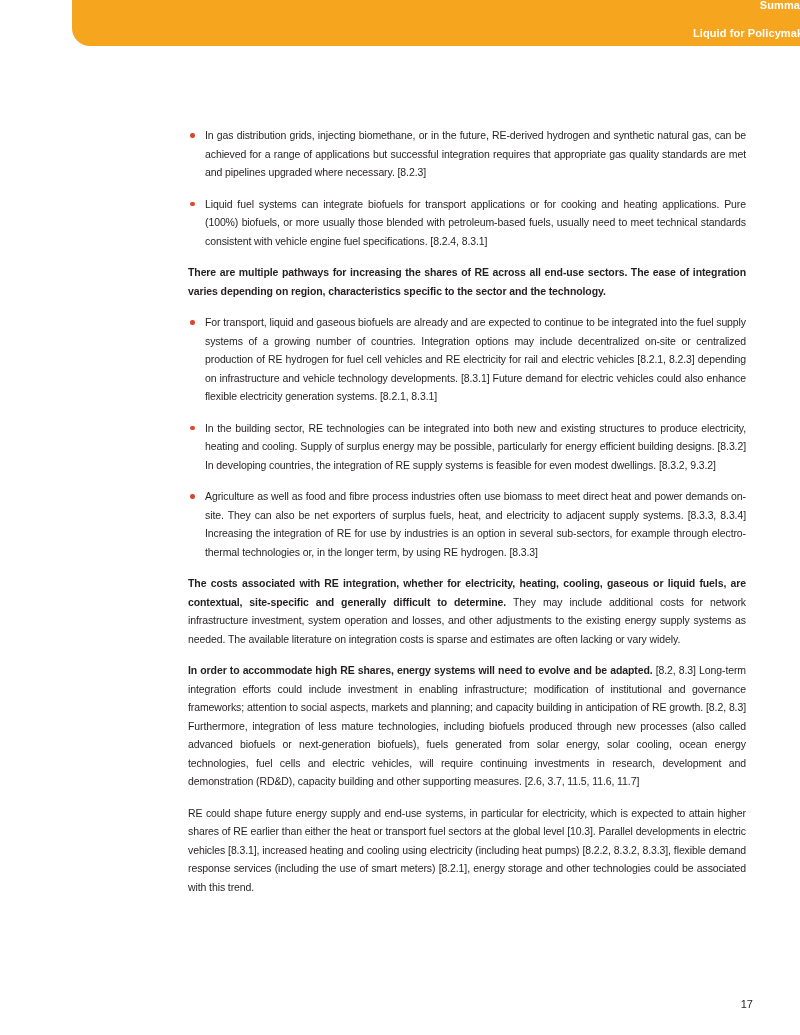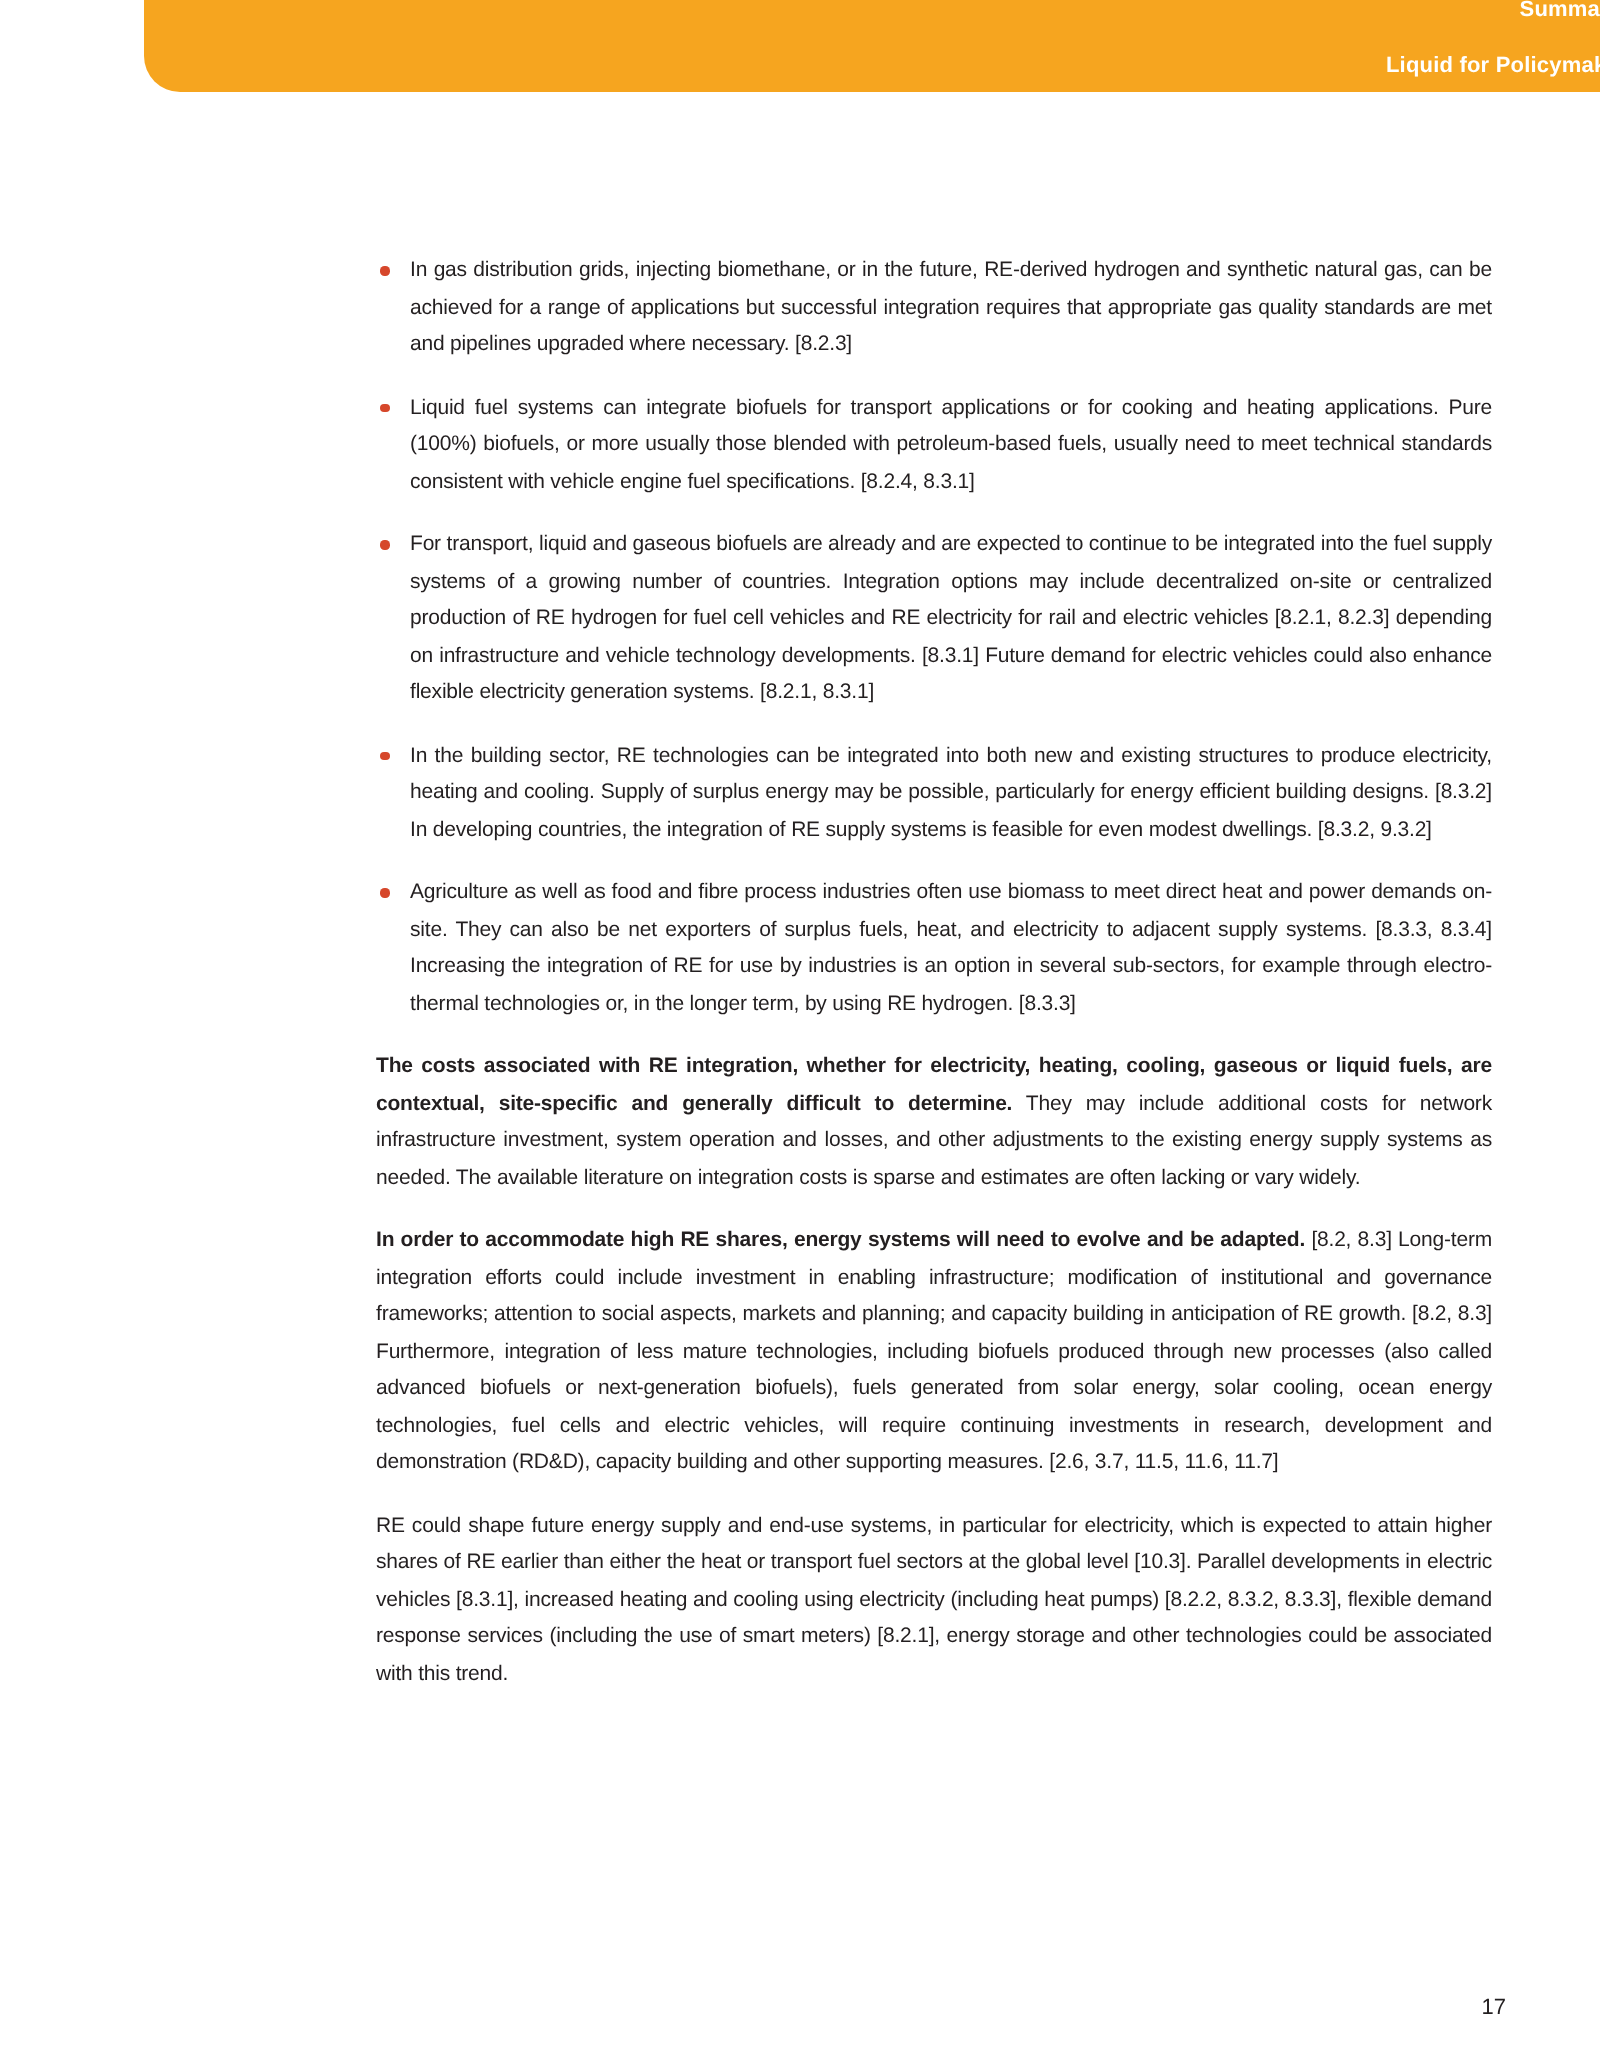--- a/index.html
+++ b/index.html
@@ -85,20 +85,21 @@
 <body>
 
 <div class="header-bar">
   <span class="hlabel">Summaries</span>
   <span class="hlabel">Liquid for Policymakers</span>
 </div>
 
 <div class="content">
     <div class="block bullet"><span class="bullet-dot"></span><span class="">In </span><span class="seg-i">gas distribution grids</span><span class="">, injecting biomethane, or in the future, RE-derived hydrogen and synthetic natural gas, can be achieved for a range of applications but successful integration requires that appropriate gas quality standards are met and pipelines upgraded where necessary. [8.2.3]</span></div>
     <div class="block bullet"><span class="bullet-dot"></span><span class="seg-i">Liquid fuel systems</span><span class=""> can integrate biofuels for transport applications or for cooking and heating applications. Pure (100%) biofuels, or more usually those blended with petroleum-based fuels, usually need to meet technical standards consistent with vehicle engine fuel specifications. [8.2.4, 8.3.1]</span></div>
+    <div class="block para"><span class="seg-b ">There are multiple pathways for increasing the shares of RE across all end-use sectors. The ease of integration varies depending on region, characteristics specific to the sector and the technology.</span></div>
     <div class="block bullet"><span class="bullet-dot"></span><span class="">For </span><span class="seg-i">transport</span><span class="">, liquid and gaseous biofuels are already and are expected to continue to be integrated into the fuel supply systems of a growing number of countries. Integration options may include decentralized on-site or centralized production of RE hydrogen for fuel cell vehicles and RE electricity for rail and electric vehicles [8.2.1, 8.2.3] depending on infrastructure and vehicle technology developments. [8.3.1] Future demand for electric vehicles could also enhance flexible electricity generation systems. [8.2.1, 8.3.1]</span></div>
     <div class="block bullet"><span class="bullet-dot"></span><span class="">In the </span><span class="seg-i">building</span><span class=""> sector, RE technologies can be integrated into both new and existing structures to produce electricity, heating and cooling. Supply of surplus energy may be possible, particularly for energy efficient building designs. [8.3.2] In developing countries, the integration of RE supply systems is feasible for even modest dwellings. [8.3.2, 9.3.2]</span></div>
     <div class="block bullet"><span class="bullet-dot"></span><span class="">Agriculture as well as food and fibre process </span><span class="seg-i">industries</span><span class=""> often use biomass to meet direct heat and power demands on-site. They can also be net exporters of surplus fuels, heat, and electricity to adjacent supply systems. [8.3.3, 8.3.4] Increasing the integration of RE for use by industries is an option in several sub-sectors, for example through electro-thermal technologies or, in the longer term, by using RE hydrogen. [8.3.3]</span></div>
     <div class="block para"><span class="seg-b ">The costs associated with RE integration, whether for electricity, heating, cooling, gaseous or liquid fuels, are contextual, site-specific and generally difficult to determine.</span><span class=""> They may include additional costs for network infrastructure investment, system operation and losses, and other adjustments to the existing energy supply systems as needed. The available literature on integration costs is sparse and estimates are often lacking or vary widely.</span></div>
     <div class="block para"><span class="seg-b ">In order to accommodate high RE shares, energy systems will need to evolve and be adapted.</span><span class=""> [8.2, 8.3] Long-term integration efforts could include investment in enabling infrastructure; modification of institutional and governance frameworks; attention to social aspects, markets and planning; and capacity building in anticipation of RE growth. [8.2, 8.3] Furthermore, integration of less mature technologies, including biofuels produced through new processes (also called advanced biofuels or next-generation biofuels), fuels generated from solar energy, solar cooling, ocean energy technologies, fuel cells and electric vehicles, will require continuing investments in research, development and demonstration (RD&amp;D), capacity building and other supporting measures. [2.6, 3.7, 11.5, 11.6, 11.7]</span></div>
     <div class="block para"><span class="">RE could shape future energy supply and end-use systems, in particular for electricity, which is expected to attain higher shares of RE earlier than either the heat or transport fuel sectors at the global level [10.3]. Parallel developments in electric vehicles [8.3.1], increased heating and cooling using electricity (including heat pumps) [8.2.2, 8.3.2, 8.3.3], flexible demand response services (including the use of smart meters) [8.2.1], energy storage and other technologies could be associated with this trend.</span></div>
   </div>
 
 <div class="page-number">17</div>
 

